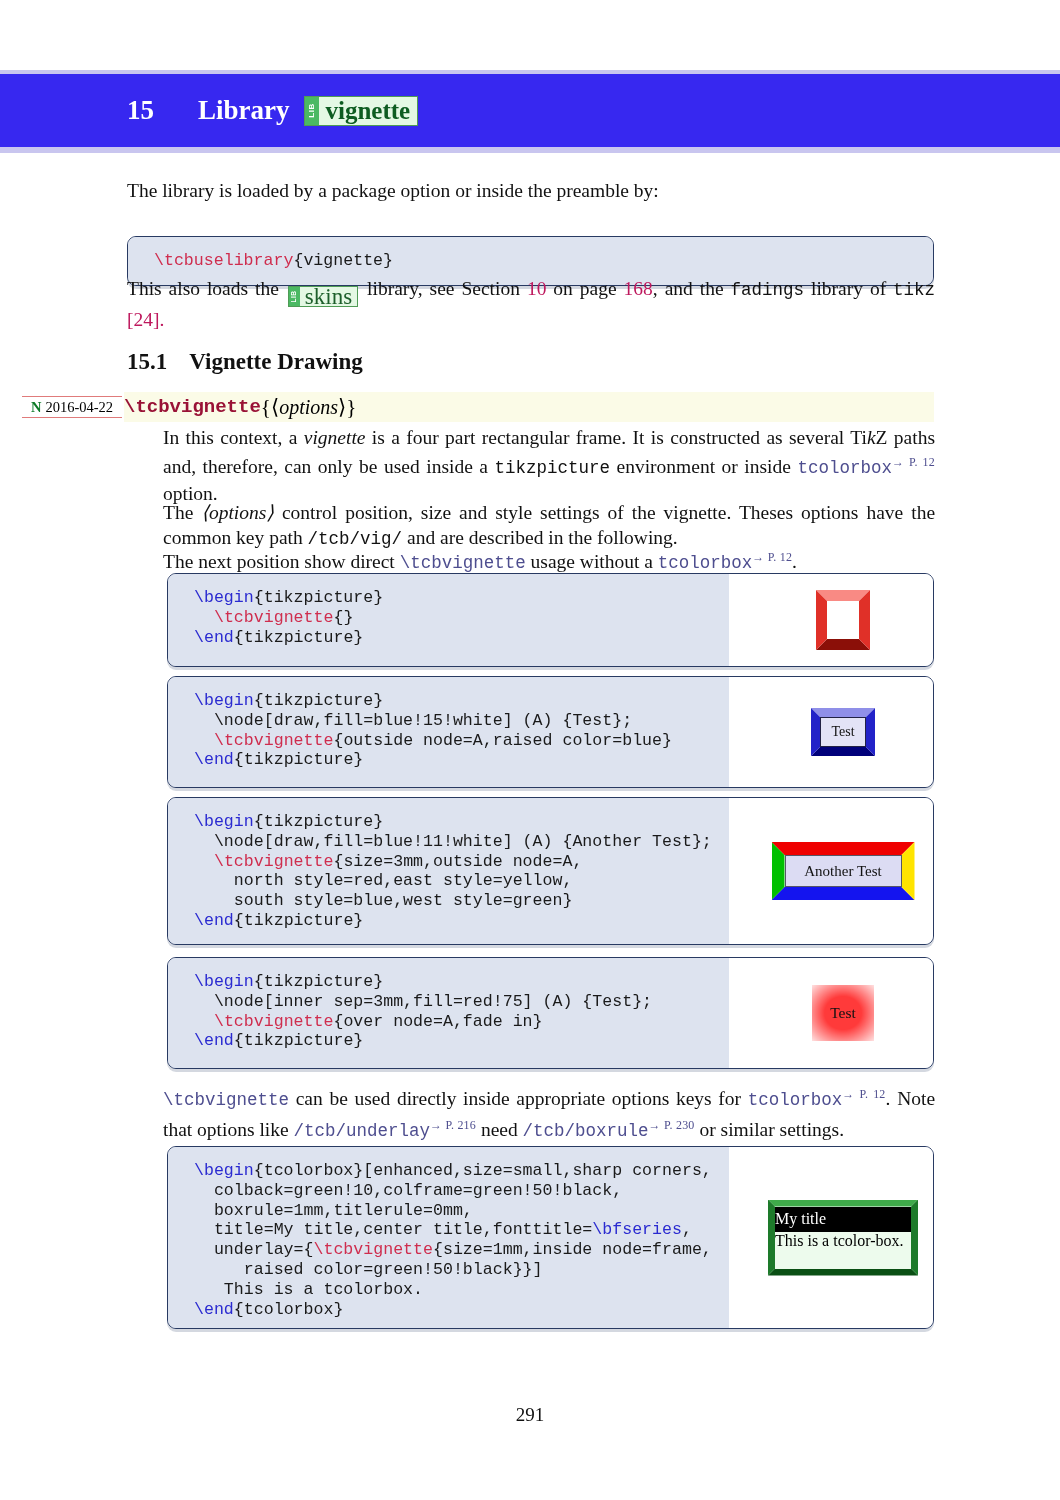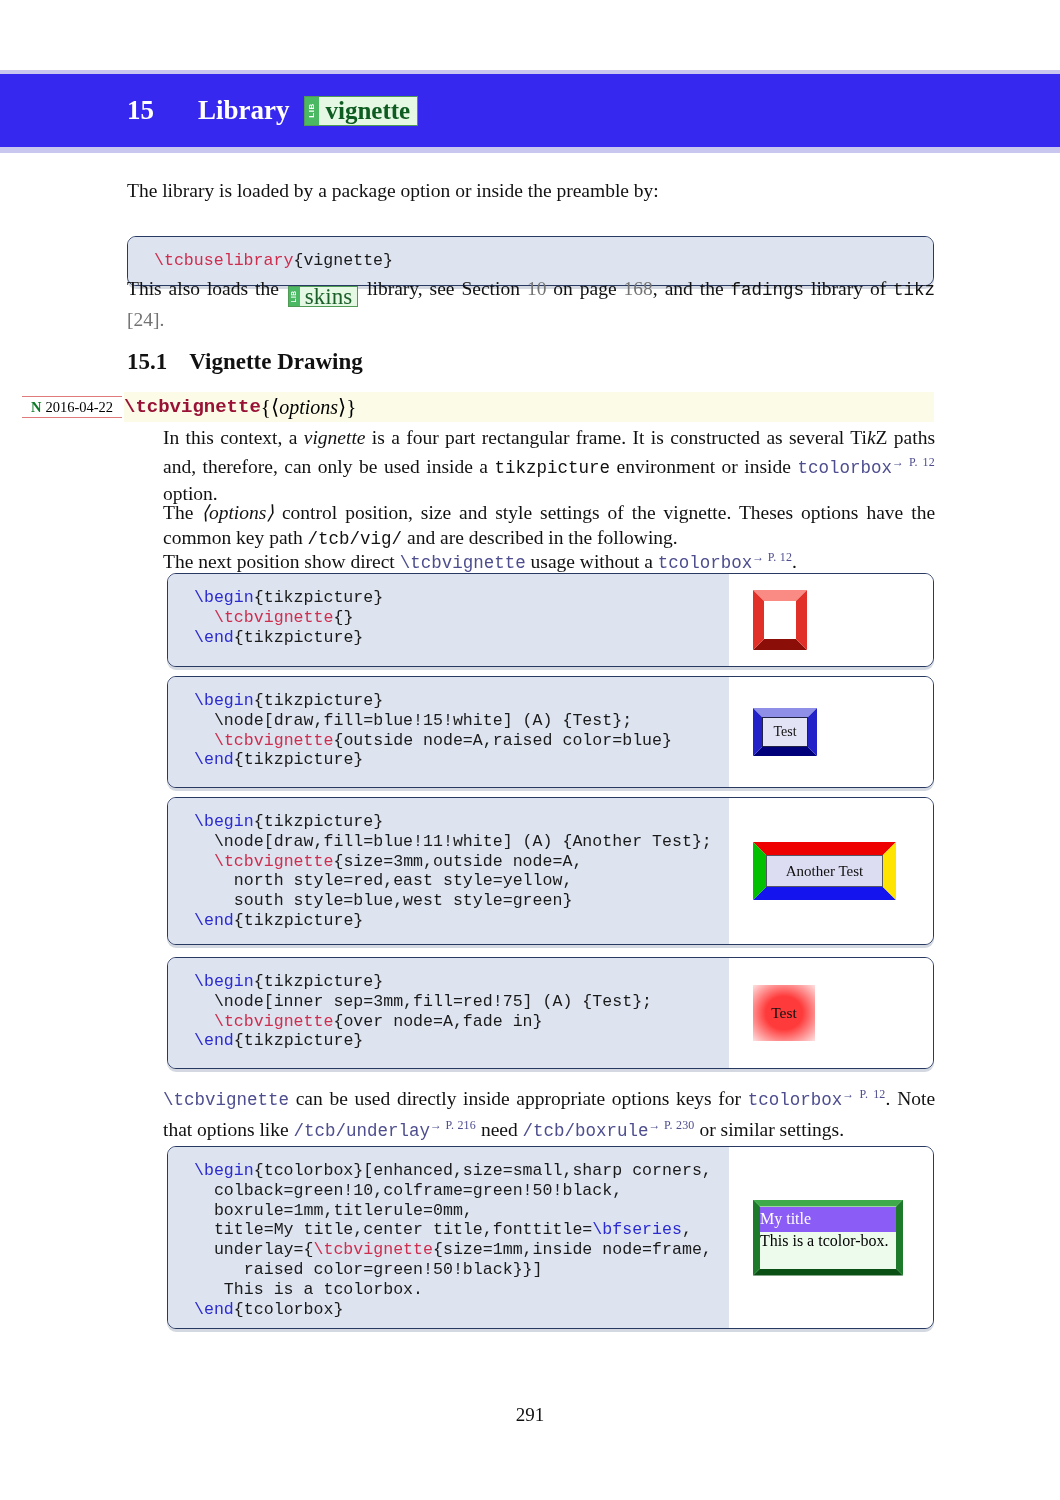--- a/index.html
+++ b/index.html
@@ -74,21 +74,21 @@
   .para{
     position:absolute;
     font-family:"Liberation Serif", serif;
     font-size:19.5px;
     line-height:25px;
     color:#111;
     text-align:justify;
   }
   .tt{ font-family:"Liberation Mono", monospace; font-size:17.5px; }
   .ttblue{ font-family:"Liberation Mono", monospace; font-size:17.5px; color:#4e4e8f; }
-  .lnk{ color:#737373; }
+  .lnk{ color:#be185d; }
   .it{ font-style:italic; }
 
   
   .pref{
     font-size:12px; color:#4e4e8f; vertical-align:7px;
     font-family:"Liberation Serif", serif;
     letter-spacing:0.2px;
   }
 
   
@@ -142,21 +142,21 @@
     padding:14px 0 0 26px;
     font-family:"Liberation Mono", monospace;
     font-size:16.6px;
     line-height:19.8px;
     color:#1a1a1a;
     white-space:pre;
   }
   .codebox .resultarea{
     position:absolute; top:0; bottom:0; right:0;
     background:#ffffff;
-    display:flex; align-items:center; padding-left:24px;
+    display:flex; align-items:center; justify-content:center;padding-left:24px;
   }
   .kw-blue{ color:#2a2ad0; }
   .kw-red{ color:#cf2d4e; }
 
   
   .frame4{ position:relative; }
   .frame4 > div{ position:absolute; left:0; top:0; width:100%; height:100%; }
   .f-north{ clip-path:polygon(0 0, 100% 0, calc(100% - var(--tw)) var(--tw), var(--tw) var(--tw)); }
   .f-south{ clip-path:polygon(var(--tw) calc(100% - var(--tw)), calc(100% - var(--tw)) calc(100% - var(--tw)), 100% 100%, 0 100%); }
   .f-west{  clip-path:polygon(0 0, var(--tw) var(--tw), var(--tw) calc(100% - var(--tw)), 0 100%); }
@@ -357,21 +357,21 @@
 <span>     raised color=green!50!black}}]</span>
 <span>   This is a tcolorbox.</span>
 <span class="kw-blue">\end</span><span>{tcolorbox}</span></div></div>
       <div class="resultarea" style="width: 204px;">
         <div class="frame4" style="width: 150px; height: 76px; --tw: 7px;">
           <div class="f-north" style="background: rgb(63, 170, 74);"></div>
           <div class="f-south" style="background: rgb(10, 79, 20);"></div>
           <div class="f-west" style="background: rgb(29, 122, 42);"></div>
           <div class="f-east" style="background: rgb(29, 122, 42);"></div>
           <div class="f-inner" style="left: 7px; top: 7px; width: 136px; height: 62px; overflow: hidden;">
-            <div class="tcb-title" style="background: #8b5cf6; color: rgb(255, 255, 255); padding: 3px 0px 4px;">My title</div>
+            <div class="tcb-title" style="background: #000000; color: rgb(255, 255, 255); padding: 3px 0px 4px;">My title</div>
             <div class="tcb-body" style="background: rgb(237, 251, 237); height: 100%;">This is a tcolor-box.</div>
           </div>
         </div>
       </div>
     </div>
   </div>
 
 <div class="pageno">291</div>
 
 </body></html>

